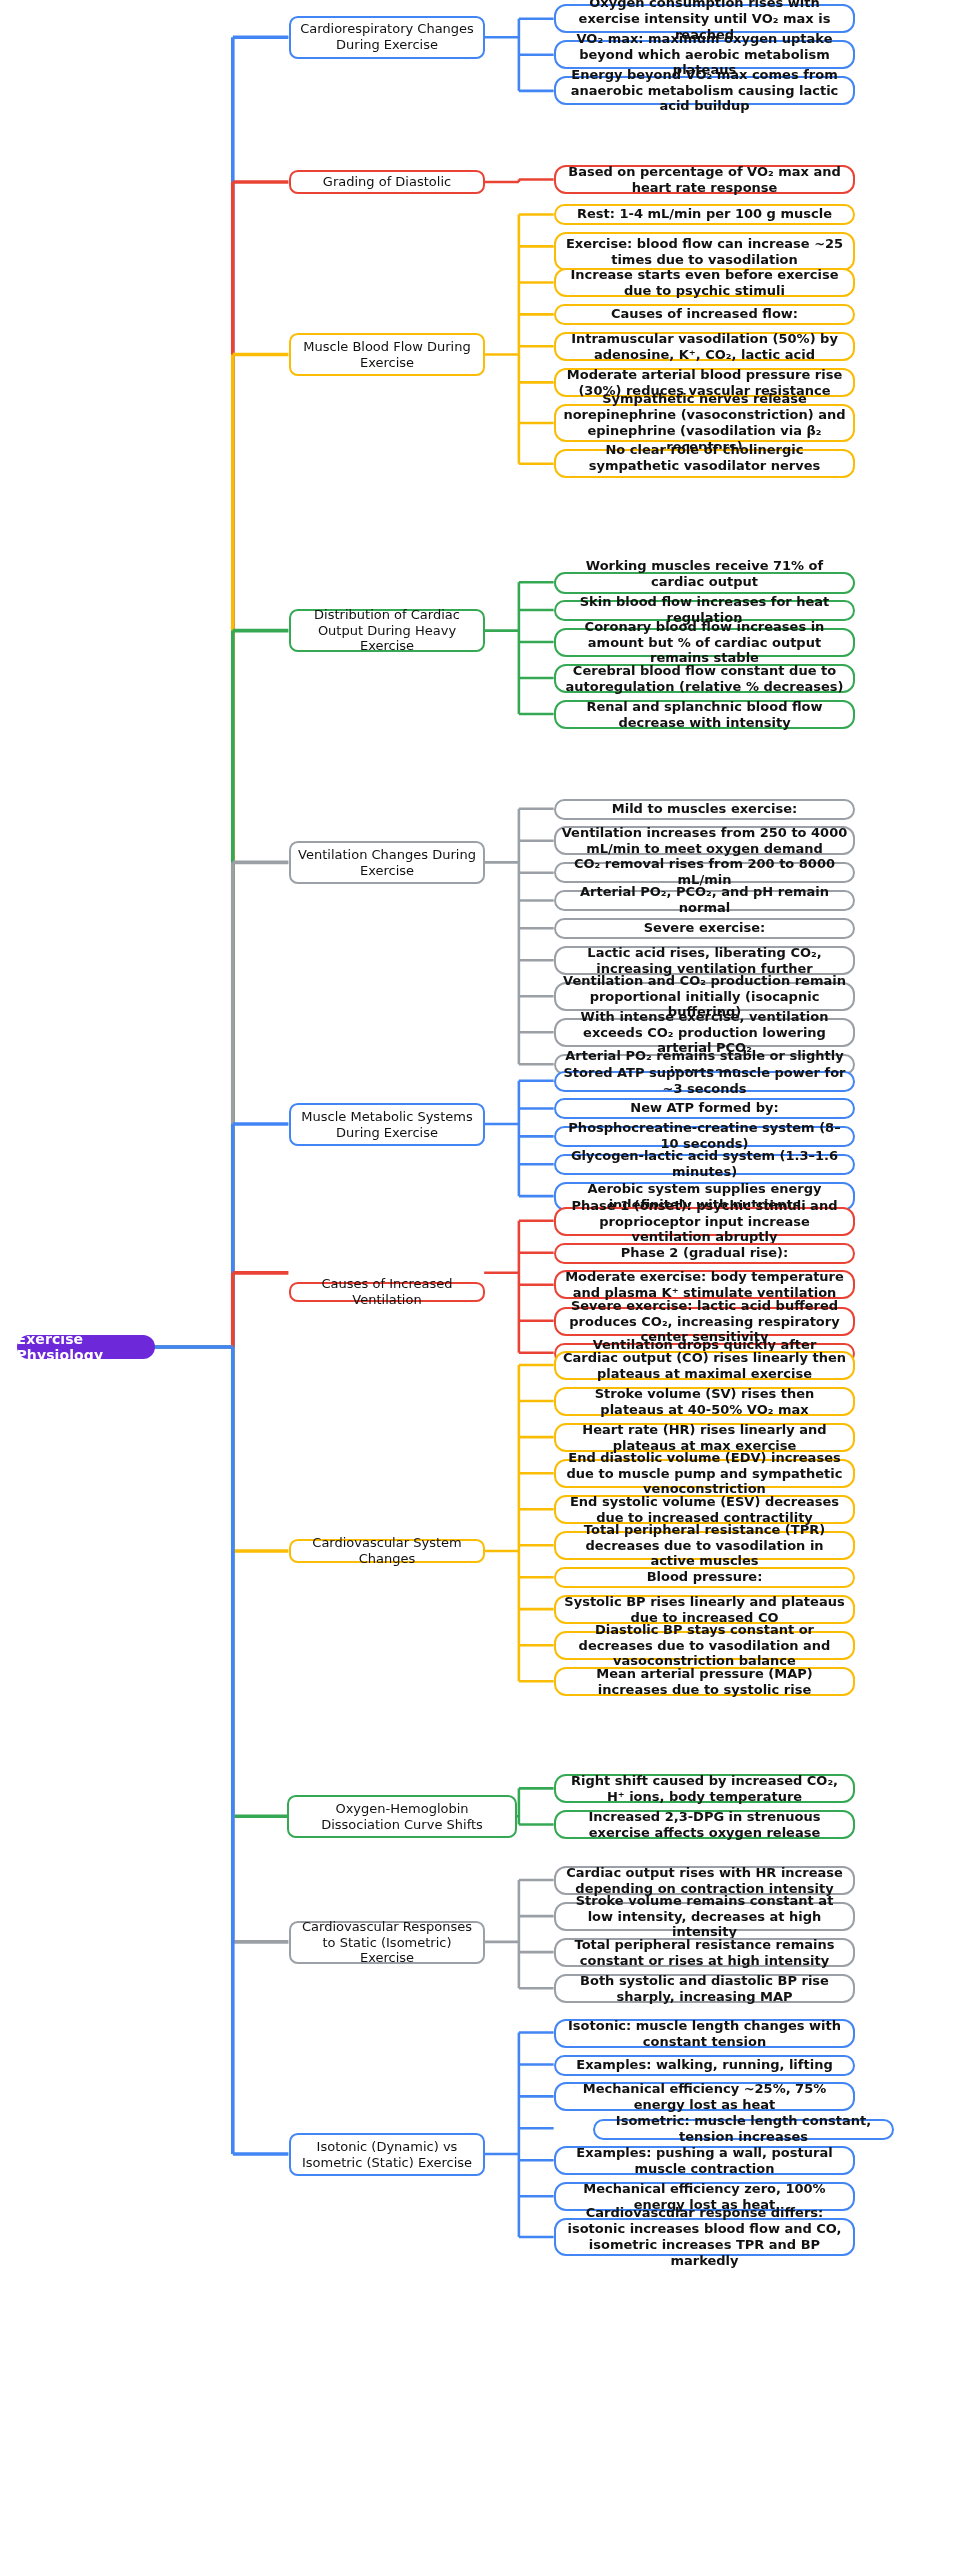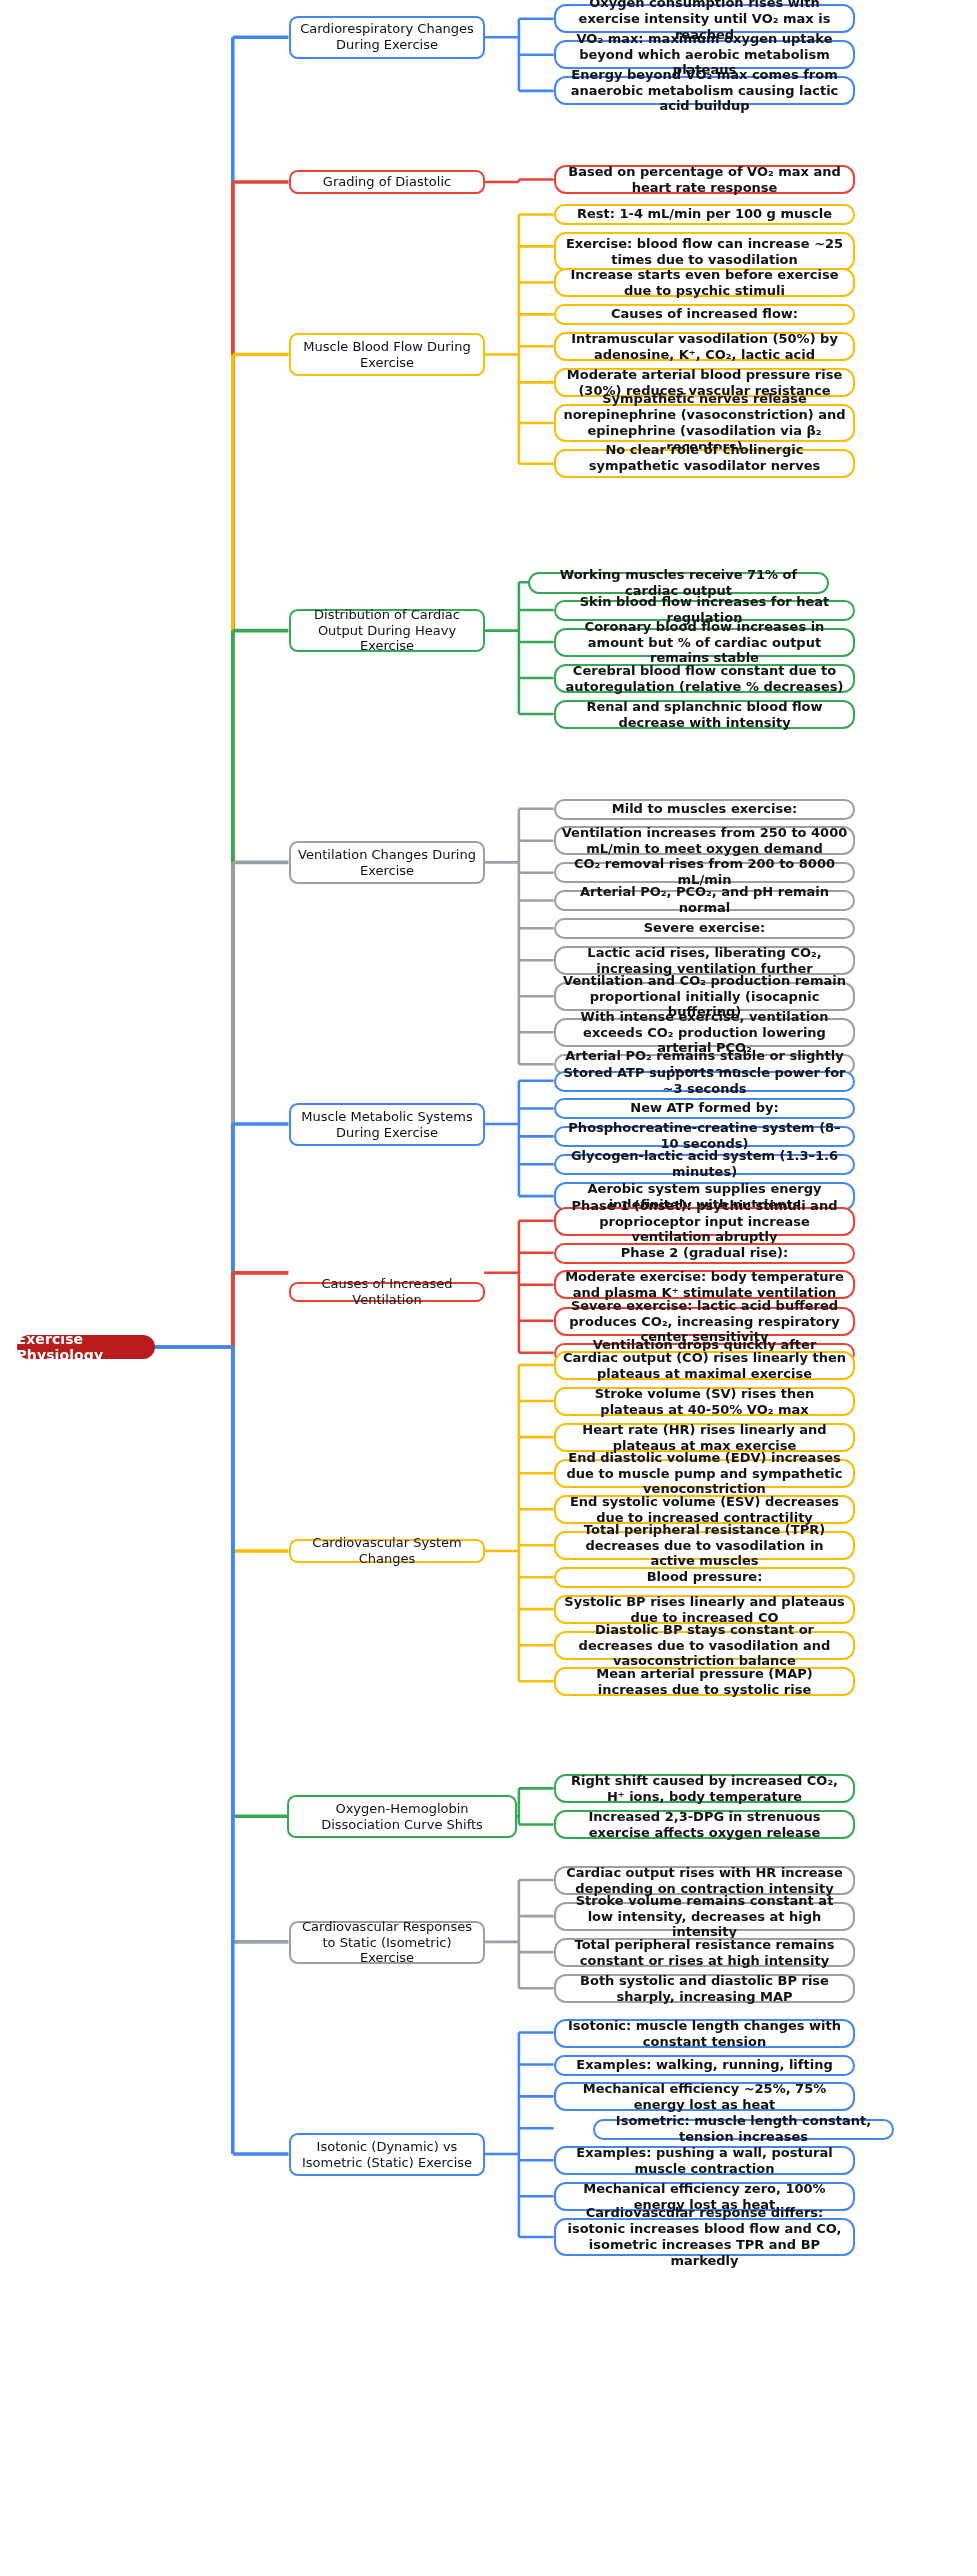--- a/index.html
+++ b/index.html
@@ -7,21 +7,21 @@
        font-family:"DejaVu Sans","Liberation Sans",sans-serif;
        -webkit-font-smoothing:antialiased;}
   #canvas{position:absolute;inset:0;width:977px;height:2694px;}
   svg#wires{position:absolute;left:0;top:0;width:977px;height:2694px;overflow:visible;}
 
   .node{position:absolute;box-sizing:border-box;background:#fff;
         border-style:solid;display:flex;align-items:center;justify-content:center;
         text-align:center;color:#111;line-height:1.22;}
 
   
-  #root-node{position:absolute;background:#b91c1c;color:#fff;border-radius:13.4px;
+  #root-node{position:absolute;background:#6d28d9;color:#fff;border-radius:13.4px;
              display:flex;align-items:center;justify-content:center;
              font-weight:bold;font-size:14px;letter-spacing:0.1px;
              left:16.5px;top:1335px;width:138px;height:24px;z-index:5;}
 
   
   .branch{border-width:2.6px;border-radius:8.8px;font-size:13px;padding:3.1px 6.2px;z-index:4;}
   
   .leaf{border-width:2.1px;border-radius:12px;font-size:13px;padding:2.6px 5.7px;z-index:3;font-weight:bold;}
 
   .c-blue{border-color:#4285F4;}
@@ -198,21 +198,21 @@
       </div>
       <div class="node leaf c-amber" style="left: 554px; top: 404px; width: 301px; height: 38px;">
         <span>Sympathetic nerves release norepinephrine (vasoconstriction) and epinephrine (vasodilation via β₂ receptors)</span>
       </div>
       <div class="node leaf c-amber" style="left: 554px; top: 449px; width: 301px; height: 29px; align-items: flex-end;">
         <span>No clear role of cholinergic sympathetic vasodilator nerves</span>
       </div>
       <div class="node branch c-green" style="left: 289px; top: 609px; width: 196px; height: 43px;">
         <span>Distribution of Cardiac Output During Heavy Exercise</span>
       </div>
-      <div class="node leaf c-green" style="left: 528px; top: 572px; width: 301px; height: 22px;">
+      <div class="node leaf c-green" style="left: 554px; top: 572px; width: 301px; height: 22px; align-items: flex-end;">
         <span>Working muscles receive 71% of cardiac output</span>
       </div>
       <div class="node leaf c-green" style="left: 554px; top: 600px; width: 301px; height: 20.6px;">
         <span>Skin blood flow increases for heat regulation</span>
       </div>
       <div class="node leaf c-green" style="left: 554px; top: 628px; width: 301px; height: 29px;">
         <span>Coronary blood flow increases in amount but % of cardiac output remains stable</span>
       </div>
       <div class="node leaf c-green" style="left: 554px; top: 664px; width: 301px; height: 29px;">
         <span>Cerebral blood flow constant due to autoregulation (relative % decreases)</span>

